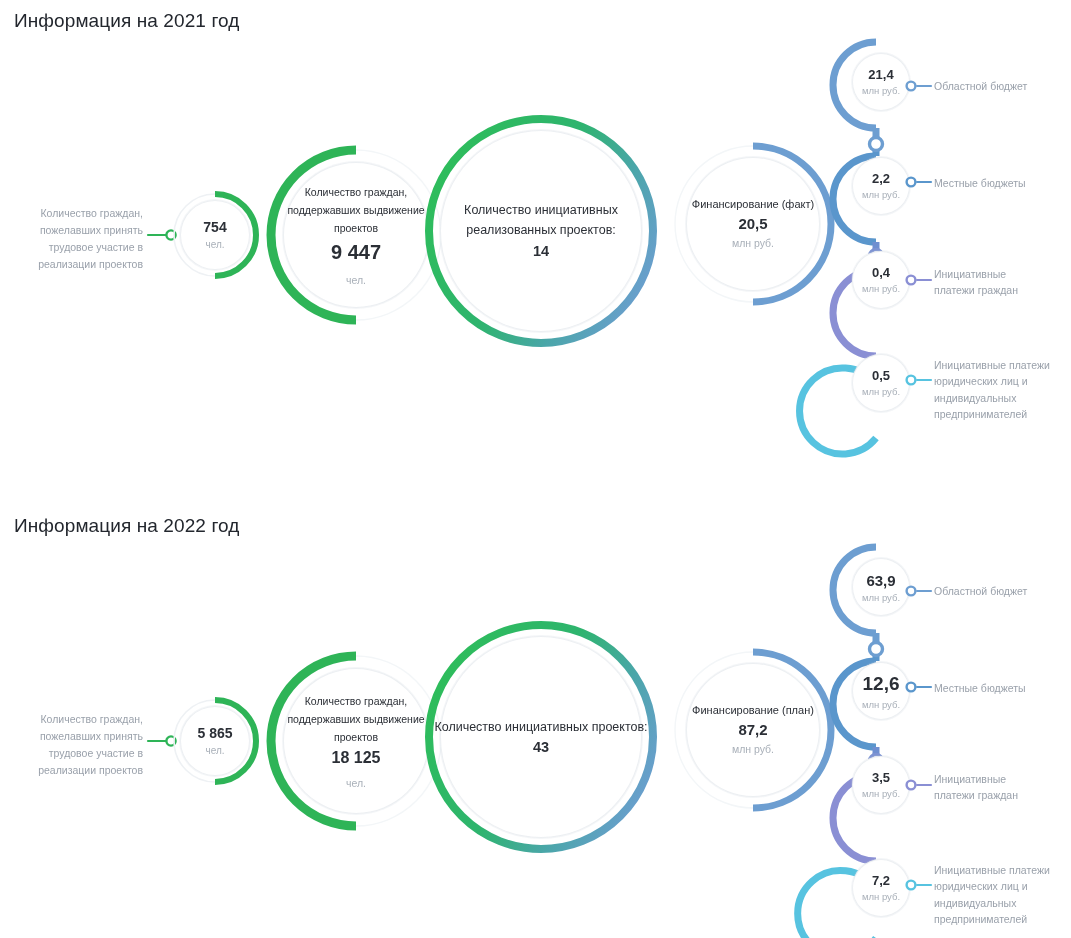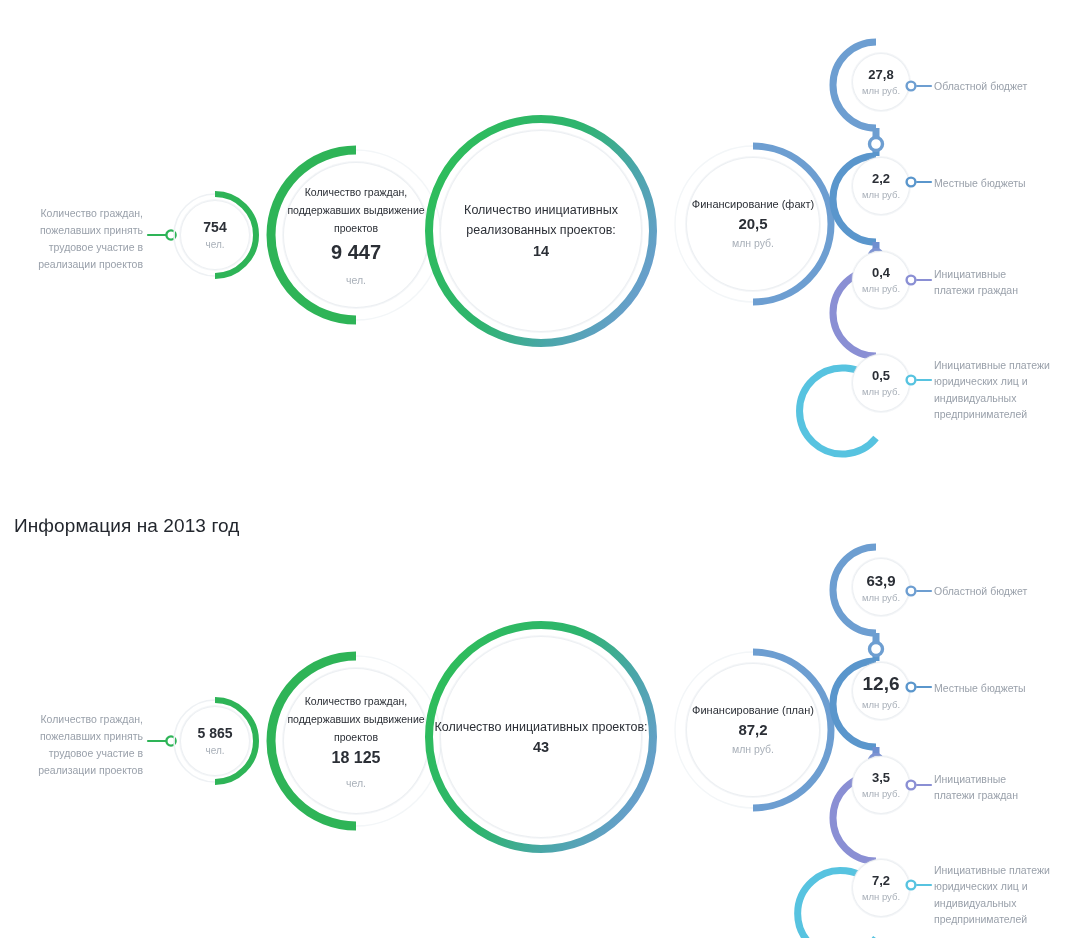--- a/index.html
+++ b/index.html
@@ -92,20 +92,21 @@
   .connector {
     position: absolute;
     overflow: visible;
   }
 </style>
 </head>
 <body>
 
 <section class="year-block" id="block-2021">
 
+  <div class="block-title">Информация на 2021 год</div>
 
   <div class="side-caption" style="left:18px; top:205px; width:125px;">Количество граждан,
 пожелавших принять
 трудовое участие в
 реализации проектов</div>
 
   <svg class="connector" style="left:148px; top:226px;" width="38" height="18" viewBox="0 0 38 18">
     <line x1="0" y1="9" x2="18" y2="9" stroke="#2eb457" stroke-width="2.2" stroke-linecap="round"></line>
     <circle cx="23" cy="9" r="4.6" fill="#ffffff" stroke="#2eb457" stroke-width="2.4"></circle>
   </svg>
@@ -185,21 +186,21 @@
     <path d="M 35 330 L 35 344" stroke="#57c3e0" stroke-width="7"></path>
     <path d="M 35 344 A 43 43 0 1 0 35 398" fill="none" stroke="#57c3e0" stroke-width="7"></path>
     <circle cx="35" cy="104" r="6.5" fill="#ffffff" stroke="#6d9ed1" stroke-width="3.4"></circle>
     <circle cx="35" cy="216" r="6.5" fill="#ffffff" stroke="#7d93d2" stroke-width="3.4"></circle>
     <circle cx="35" cy="330" r="6.5" fill="#ffffff" stroke="#60bcdd" stroke-width="3.4"></circle>
   </svg>
 
   <div class="node" style="left:847px; top:48px; width:68px; height:68px;">
     <div class="inner-ring" style="left:5px; top:5px; width:58px; height:58px;"></div>
     <div class="node-text">
-      <div class="t-big" style="font-size:13px;">27,8</div>
+      <div class="t-big" style="font-size:13px;">21,4</div>
       <div class="t-unit" style="font-size:9.5px;">млн руб.</div>
     </div>
   </div>
   <svg class="connector" style="left:905px; top:78px;" width="32" height="16" viewBox="0 0 32 16">
     <circle cx="6" cy="8" r="4.4" fill="#ffffff" stroke="#6d9ed1" stroke-width="2.4"></circle>
     <line x1="12" y1="8" x2="26" y2="8" stroke="#6d9ed1" stroke-width="2.2" stroke-linecap="round"></line>
   </svg>
   <div class="budget-caption" style="left:934px; top:78px; width:135px;">Областной бюджет</div>
 
   <div class="node" style="left:847px; top:152px; width:68px; height:68px;">
@@ -242,21 +243,21 @@
   </svg>
   <div class="budget-caption" style="left:934px; top:357px; width:140px;">Инициативные платежи
 юридических лиц и
 индивидуальных
 предпринимателей</div>
 
 </section>
 
 <section class="year-block" id="block-2022">
 
-  <div class="block-title">Информация на 2013 год</div>
+  <div class="block-title">Информация на 2022 год</div>
 
   <div class="side-caption" style="left:18px; top:206px; width:125px;">Количество граждан,
 пожелавших принять
 трудовое участие в
 реализации проектов</div>
 
   <svg class="connector" style="left:148px; top:227px;" width="38" height="18" viewBox="0 0 38 18">
     <line x1="0" y1="9" x2="18" y2="9" stroke="#2eb457" stroke-width="2.2" stroke-linecap="round"></line>
     <circle cx="23" cy="9" r="4.6" fill="#ffffff" stroke="#2eb457" stroke-width="2.4"></circle>
   </svg>

